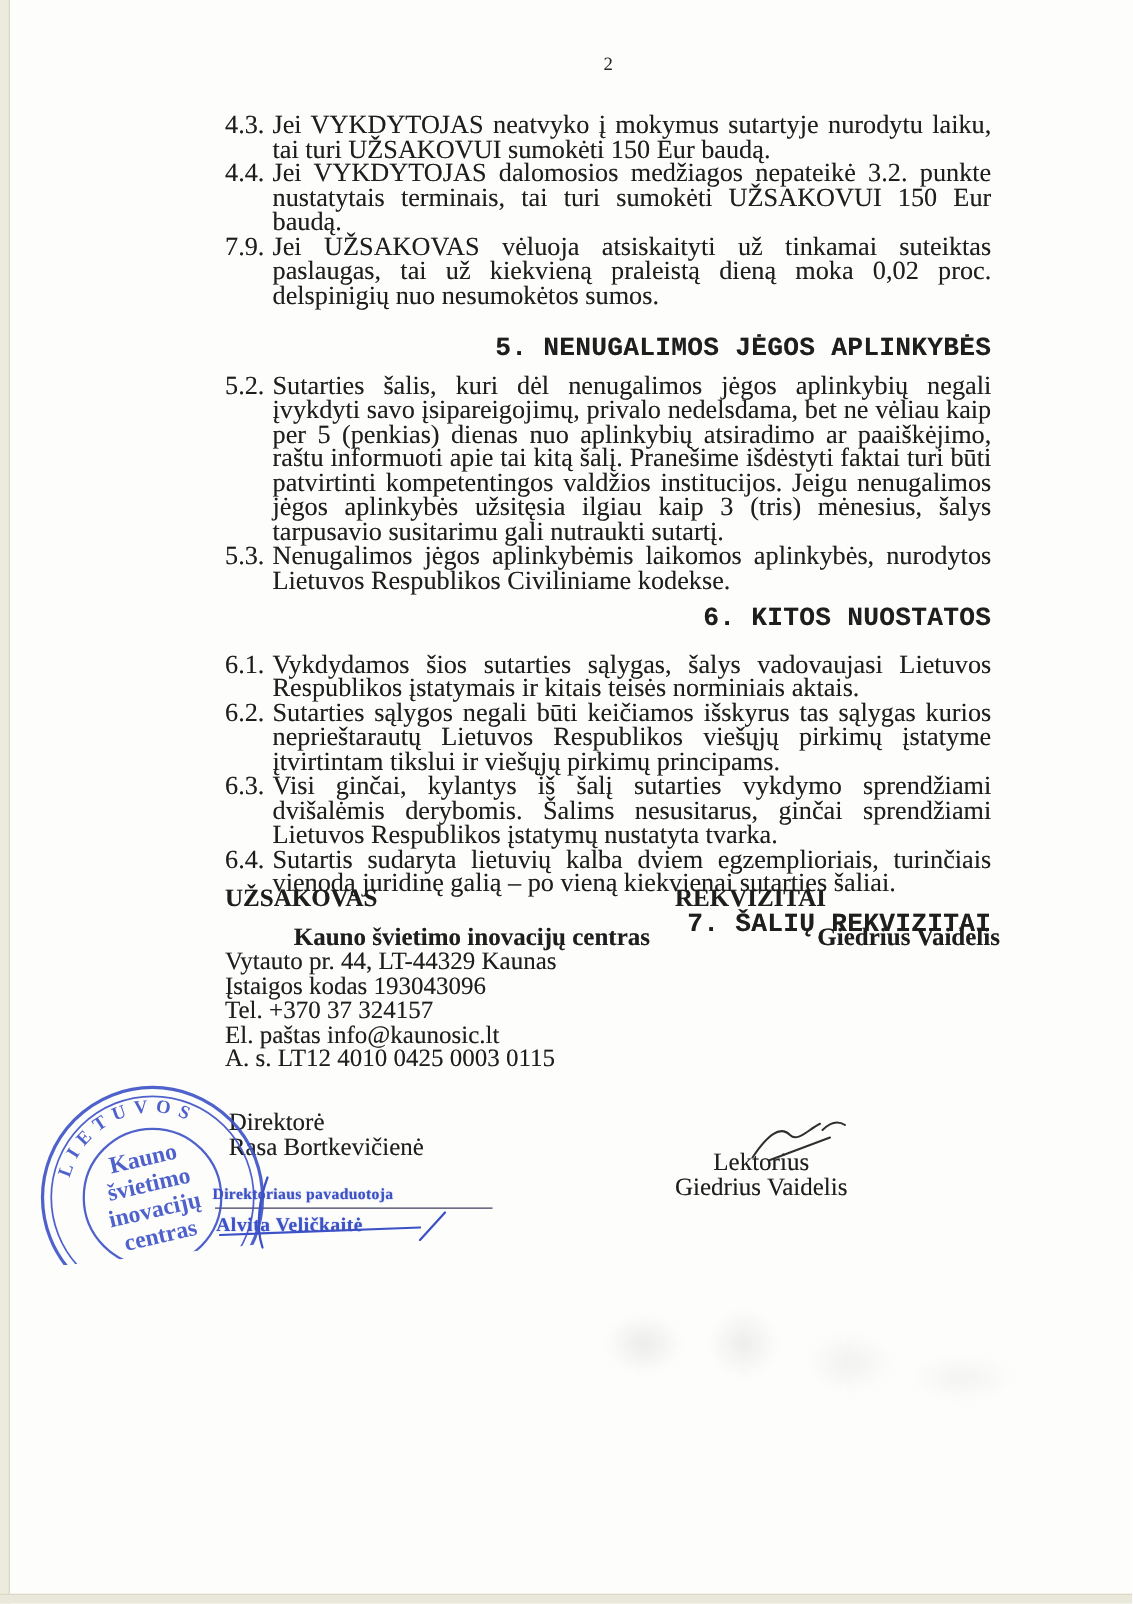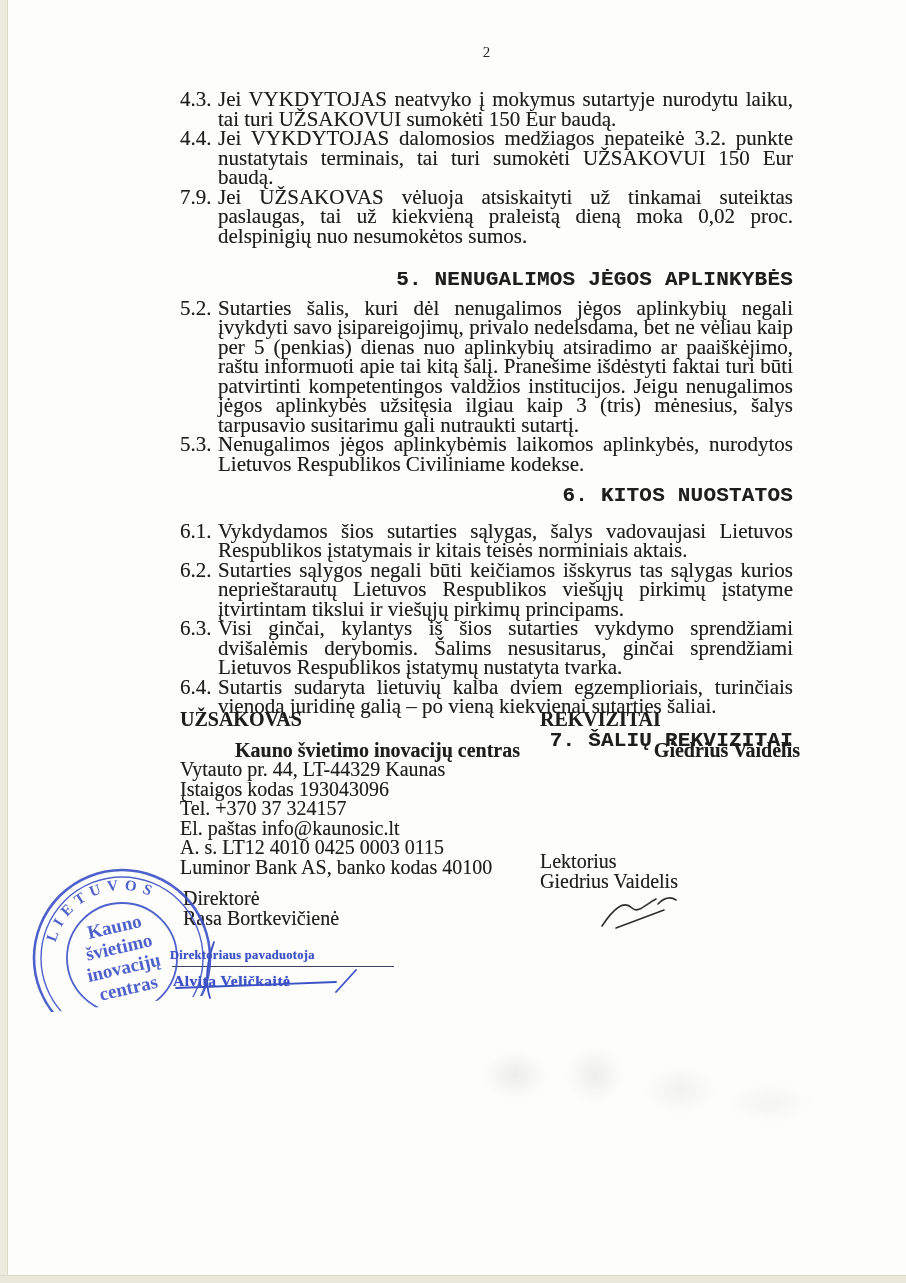--- a/index.html
+++ b/index.html
@@ -23,21 +23,21 @@
   .heading.h7{margin:14px 0 0 0;}
 
   .party{position:absolute;top:710px;font-size:20px;line-height:19.5px;text-shadow:0 0 0.5px rgba(30,30,30,0.45);}
   .party.left{left:180px;width:340px;}
   .party.right{left:540px;width:260px;}
   .party .role{font-weight:bold;margin-bottom:11px;}
   .party .pname{font-weight:bold;text-align:right;}
 
   .sig{position:absolute;font-size:20px;line-height:20px;text-shadow:0 0 0.5px rgba(30,30,30,0.45);}
   .sig.left{left:183px;top:888px;}
-  .sig.right{left:540px;top:851px;}
+  .sig.right{left:540px;top:920px;text-align:center;}
 
   
   .deputy{position:absolute;left:170px;top:948px;width:240px;color:#3c51c6;}
   .deputy .dtitle{font-size:12.5px;font-weight:bold;letter-spacing:0.3px;text-shadow:0 0 1px rgba(60,81,198,0.6);}
   .deputy-line{position:absolute;left:172px;top:966px;width:222px;height:0;border-bottom:1.7px solid #3e3e60;}
   .deputy .dname{position:absolute;left:3px;top:24px;font-size:15.5px;font-weight:bold;letter-spacing:0.5px;color:#3c51c6;text-shadow:0 0 1px rgba(60,81,198,0.65);}
 
   .stroke-svg{position:absolute;overflow:visible;}
 
   
@@ -86,38 +86,37 @@
     </div>
 
     <div class="heading h6">6. KITOS NUOSTATOS</div>
     <div class="item">
       <span class="num">6.1.</span><span>Vykdydamos šios sutarties sąlygas, šalys vadovaujasi Lietuvos Respublikos įstatymais ir kitais teisės norminiais aktais.</span>
     </div>
     <div class="item">
       <span class="num">6.2.</span><span>Sutarties sąlygos negali būti keičiamos išskyrus tas sąlygas kurios neprieštarautų Lietuvos Respublikos viešųjų pirkimų įstatyme įtvirtintam tikslui ir viešųjų pirkimų principams.</span>
     </div>
     <div class="item">
-      <span class="num">6.3.</span><span>Visi ginčai, kylantys iš šios sutarties vykdymo sprendžiami dvišalėmis derybomis. Šalims nesusitarus, ginčai sprendžiami Lietuvos Respublikos įstatymų nustatyta tvarka.</span>
+      <span class="num">6.3.</span><span>Visi ginčai, kylantys iš šalį sutarties vykdymo sprendžiami dvišalėmis derybomis. Šalims nesusitarus, ginčai sprendžiami Lietuvos Respublikos įstatymų nustatyta tvarka.</span>
     </div>
     <div class="item">
       <span class="num">6.4.</span><span>Sutartis sudaryta lietuvių kalba dviem egzemplioriais, turinčiais vienodą juridinę galią – po vieną kiekvienai sutarties šaliai.</span>
     </div>
 
     <div class="heading h7">7. ŠALIŲ REKVIZITAI</div>
   </div>
 
   <div class="party left">
     <div class="role">UŽSAKOVAS</div>
     <div class="pname">Kauno švietimo inovacijų centras</div>
     <div>Vytauto pr. 44, LT-44329 Kaunas</div>
     <div>Įstaigos kodas 193043096</div>
     <div>Tel. +370 37 324157</div>
     <div>El. paštas info@kaunosic.lt</div>
     <div>A. s. LT12 4010 0425 0003 0115</div>
-    <div>Luminor Bank AS, banko kodas 40100</div>
   </div>
   <div class="party right">
     <div class="role">REKVIZITAI</div>
     <div class="pname">Giedrius Vaidelis</div>
   </div>
 
   <div class="sig left">
     <div>Direktorė</div>
     <div>Rasa Bortkevičienė</div>
   </div>

